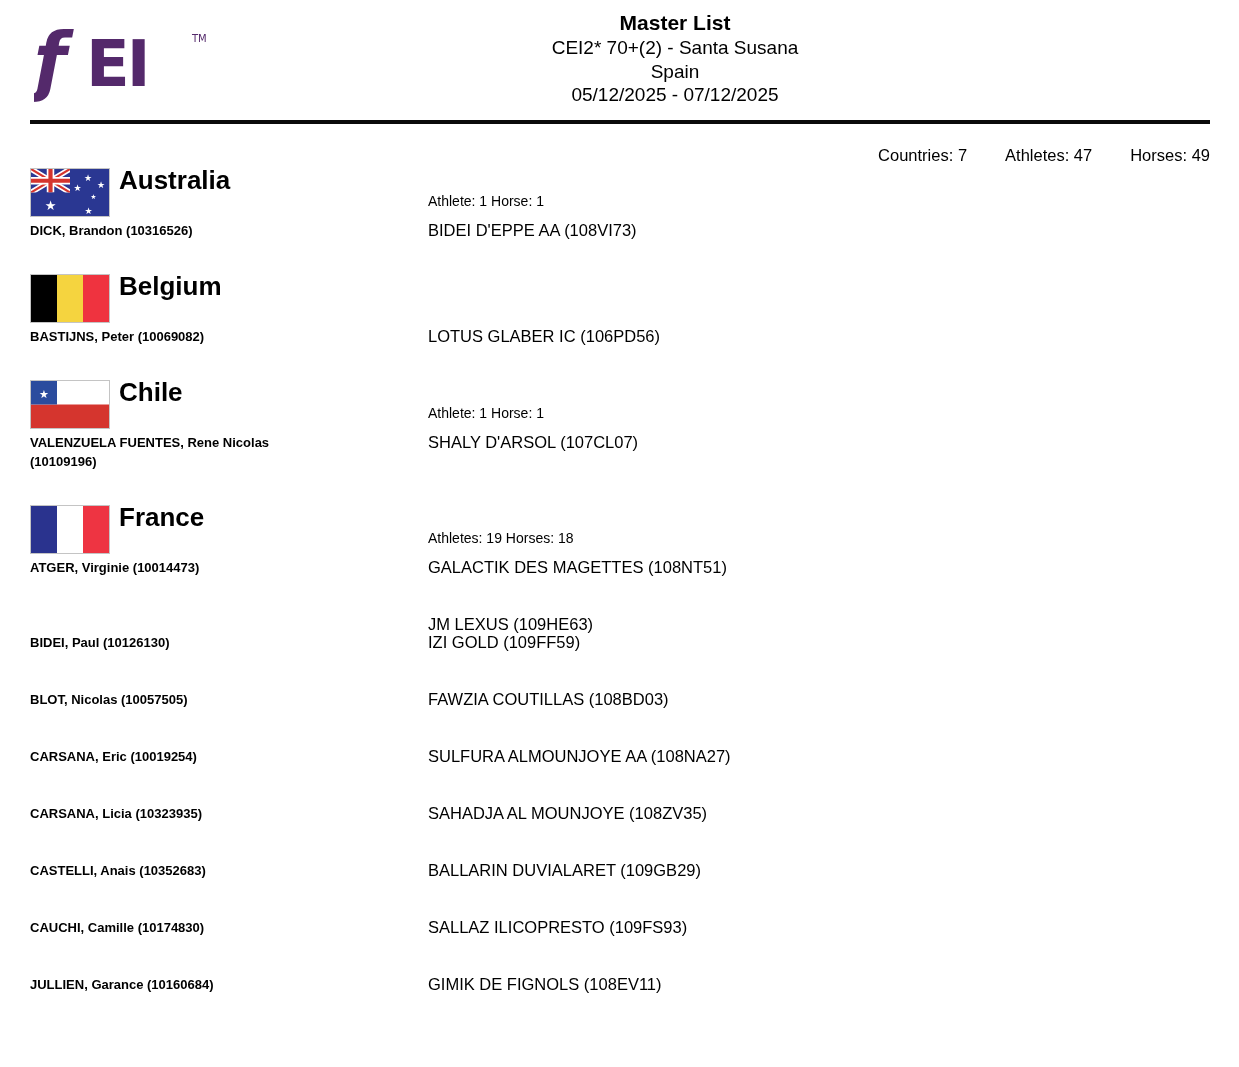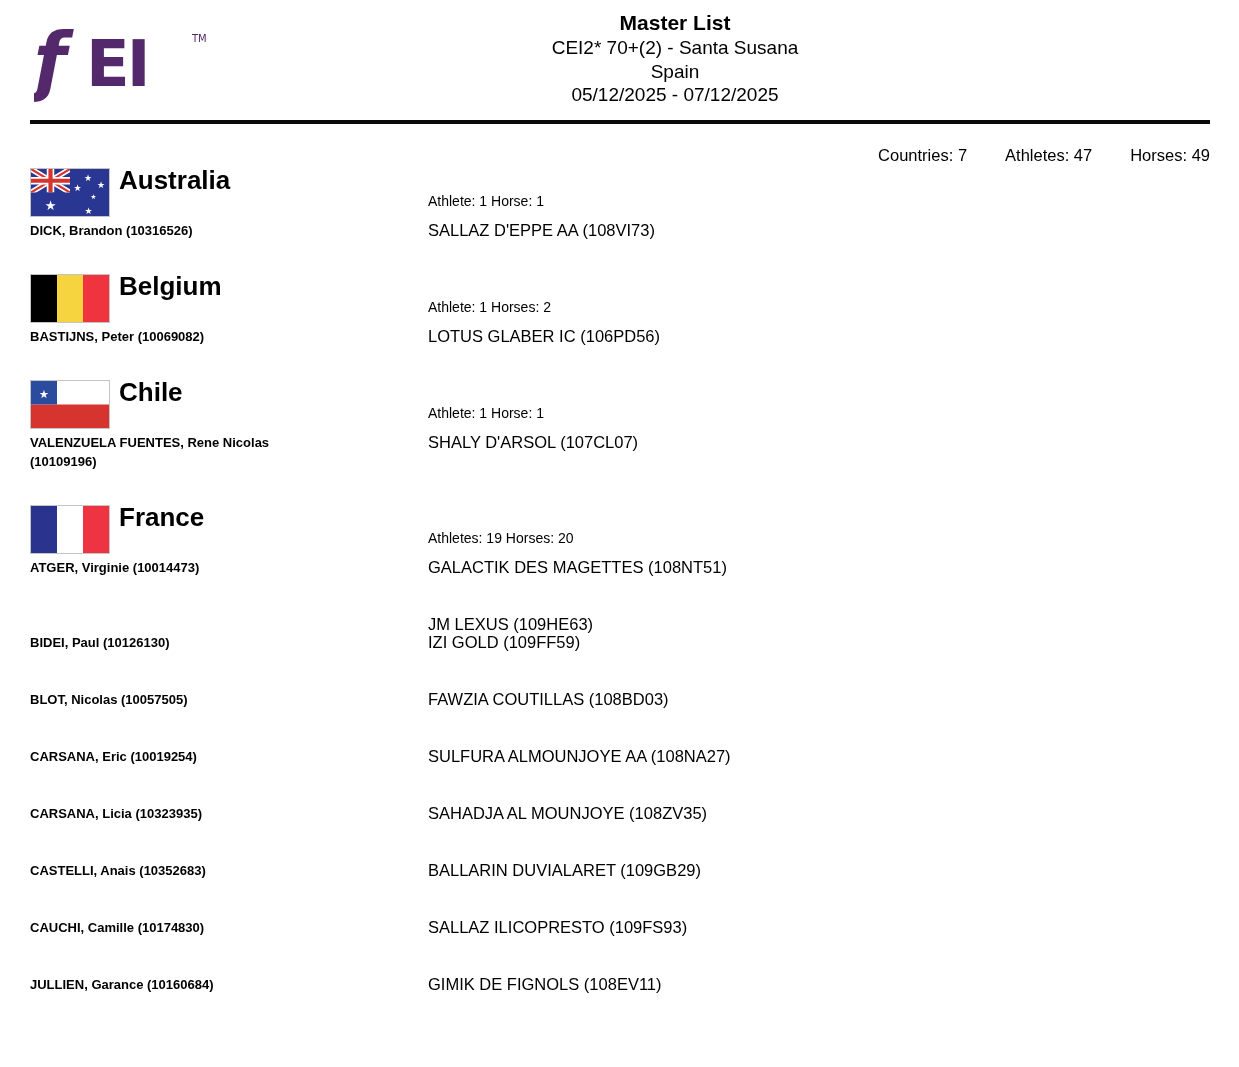--- a/index.html
+++ b/index.html
@@ -76,36 +76,35 @@
           <text class="star" x="70" y="19" font-size="9" fill="#fff" text-anchor="middle">★</text>
           <text class="star" x="57.5" y="45" font-size="9" fill="#fff" text-anchor="middle">★</text>
           <text class="star" x="62.5" y="30" font-size="6.5" fill="#fff" text-anchor="middle">★</text>
         </svg>
       </div>
       <div class="country-name">Australia</div>
     </div>
     <div class="sec-count">Athlete: 1 Horse: 1</div>
     <div class="a-name">DICK, Brandon (10316526)</div>
     <div class="a-horses">
-      <div class="horse">SALLAZ D'EPPE AA (108VI73)</div>
+      <div class="horse">BIDEI D'EPPE AA (108VI73)</div>
     </div>
   </div>
 
   <div class="section">
     <div class="sec-head">
       <div class="flag">
         <svg viewBox="0 0 78 47">
           <rect width="26" height="47" x="0" fill="#000000"></rect>
           <rect width="26" height="47" x="26" fill="#F5D43F"></rect>
           <rect width="26" height="47" x="52" fill="#EF333F"></rect>
         </svg>
       </div>
       <div class="country-name">Belgium</div>
     </div>
-    <div class="sec-count">Athlete: 1 Horses: 2</div>
     <div class="a-name">BASTIJNS, Peter (10069082)</div>
     <div class="a-horses">
       <div class="horse">LOTUS GLABER IC (106PD56)</div>
     </div>
   </div>
 
   <div class="section">
     <div class="sec-head">
       <div class="flag">
         <svg viewBox="0 0 78 47">
@@ -128,21 +127,21 @@
     <div class="sec-head">
       <div class="flag">
         <svg viewBox="0 0 78 47">
           <rect width="26" height="47" x="0" fill="#2A338E"></rect>
           <rect width="26" height="47" x="26" fill="#FFFFFF"></rect>
           <rect width="26" height="47" x="52" fill="#EE3442"></rect>
         </svg>
       </div>
       <div class="country-name">France</div>
     </div>
-    <div class="sec-count">Athletes: 19 Horses: 20</div>
+    <div class="sec-count">Athletes: 19 Horses: 18</div>
 
     <div class="a-name tall">ATGER, Virginie (10014473)</div>
     <div class="a-horses">
       <div class="horse">GALACTIK DES MAGETTES (108NT51)</div>
     </div>
 
     <div class="a-horses">
       <div class="horse">JM LEXUS (109HE63)</div>
     </div>
 

